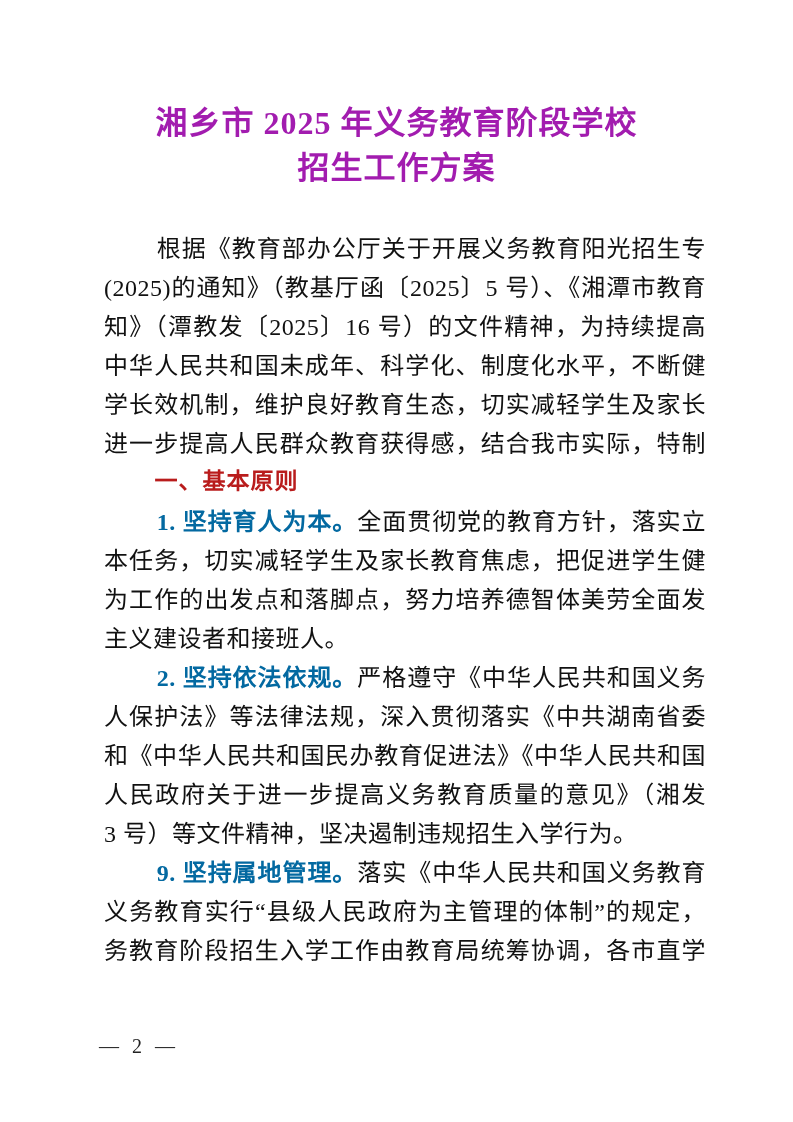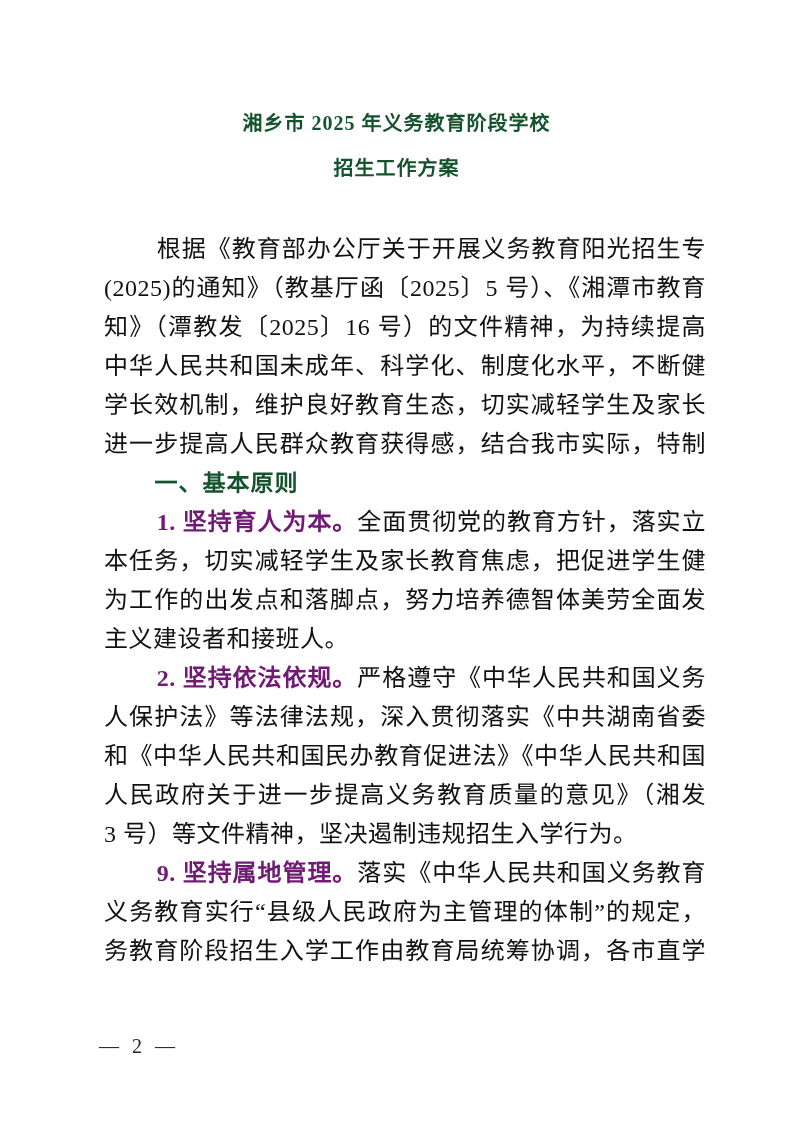--- a/index.html
+++ b/index.html
@@ -16,24 +16,24 @@
     font-family: "Liberation Serif", "DejaVu Serif", serif;
     overflow: hidden;
   }
   .doc-title {
     position: absolute;
     top: 101px;
     left: 0;
     right: 0;
     margin: 0;
     text-align: center;
-    font-size: 20px;
+    font-size: 32px;
     line-height: 45px;
     font-weight: bold;
-    color: #14532d;
+    color: #a21caf;
     letter-spacing: 1px;
   }
   .doc-body {
     position: absolute;
     top: 230px;
     left: 104px;
     width: 602px;
   }
   .line {
     height: 39px;
@@ -43,29 +43,29 @@
     overflow: hidden;
   }
   .line.justify {
     text-align: justify;
     text-align-last: justify;
   }
   .line.indent {
     padding-left: 2.2em;
   }
   .line.heading {
-    font-family: Liberation Serif, serif;
+    font-family: Liberation Mono, monospace;
     font-weight: bold;
     font-size: 23px;
-    color: #14532d;
+    color: #b91c1c;
     letter-spacing: 1px;
   }
   .line strong {
     font-weight: bold;
-    color: #701a75;
+    color: #0369a1;
   }
   .page-footer {
     position: absolute;
     left: 99px;
     top: 1032px;
     font-size: 20px;
     line-height: 28px;
     color: #222222;
     letter-spacing: 4px;
   }

